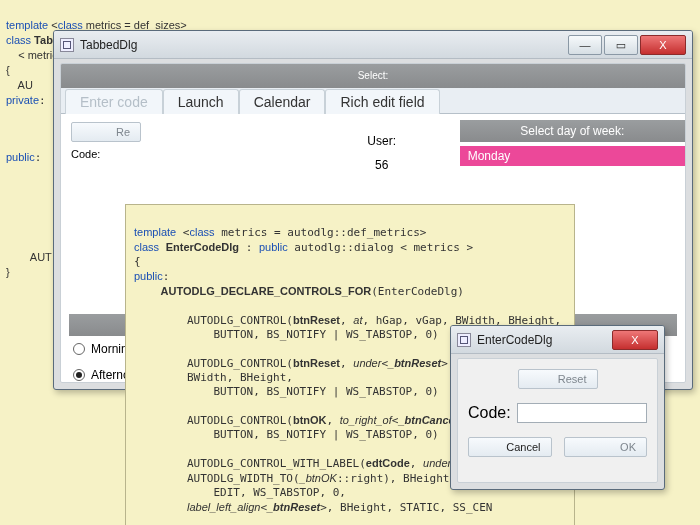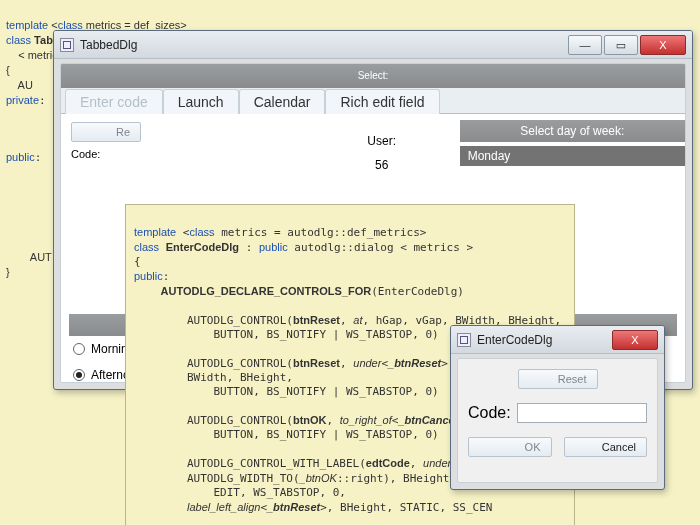--- a/index.html
+++ b/index.html
@@ -28,21 +28,21 @@
   .cols { display: flex; height: 200px; }
   .col { flex: 1; }
   .col-head { height: 22px; background: linear-gradient(#9a9d9f,#898b8d); color: #fff; font-size: 12px; text-align: center; line-height: 22px; margin-top: 6px; font-style: italic; }
   .col-head.plain { font-style: normal; }
   .col-body { padding: 8px 10px; font-size: 11px; }
   .field-row { display: flex; align-items: center; margin-bottom: 6px; gap: 6px; }
   .btn { display:inline-block; min-width: 70px; padding: 3px 10px; font-size: 11px; color: #7e868e; border: 1px solid #b9c3cc; border-radius: 2px; background: linear-gradient(#f7fafd,#e4ebf1); text-align: right; }
   .btn.enabled { color: #222; }
   .txtin { border: 1px solid #a3adb6; height: 20px; background: #fff; }
   .daysel { margin-top: 4px; }
-  .dayopt { background: #737373; color: #fff; font-size: 12px; padding: 3px 8px; }
+  .dayopt { background: #ec4899; color: #fff; font-size: 12px; padding: 3px 8px; }
   .timebar { height: 22px; background: linear-gradient(#9a9d9f,#898b8d); margin: 0 8px; }
   .radio-row { display: flex; align-items: center; gap: 6px; font-size: 12px; padding: 6px 12px; }
   .radio { width: 12px; height: 12px; border: 1px solid #666; border-radius: 50%; display: inline-block; position: relative; }
   .radio.checked::after { content:""; position:absolute; left:2px; top:2px; width:6px; height:6px; background:#222; border-radius:50%; }
 
   
   .codepanel { position: absolute; background: #f6f2c6; border: 1px solid #b8b48c; font-family: Consolas, monospace; font-size: 11px; line-height: 14px; padding: 6px 8px; color: #333; white-space: pre; }
   .codepanel .b { font-weight: bold; }
 
   
@@ -163,17 +163,17 @@
       <div class="winbtn close">X</div>
     </div>
   </div>
   <div class="small-client">
     <div style="text-align:center;"><span class="btn" style="min-width:80px">Reset</span></div>
     <div class="field-row" style="margin-top:14px;">
       <span>Code:</span>
       <span class="txtin" style="flex:1"></span>
     </div>
     <div class="okcancel">
+      <span class="btn enabled" style="flex:1">Cancel</span>
       <span class="btn" style="flex:1">OK</span>
-      <span class="btn enabled" style="flex:1">Cancel</span>
     </div>
   </div>
 </div>
 
 </body></html>

